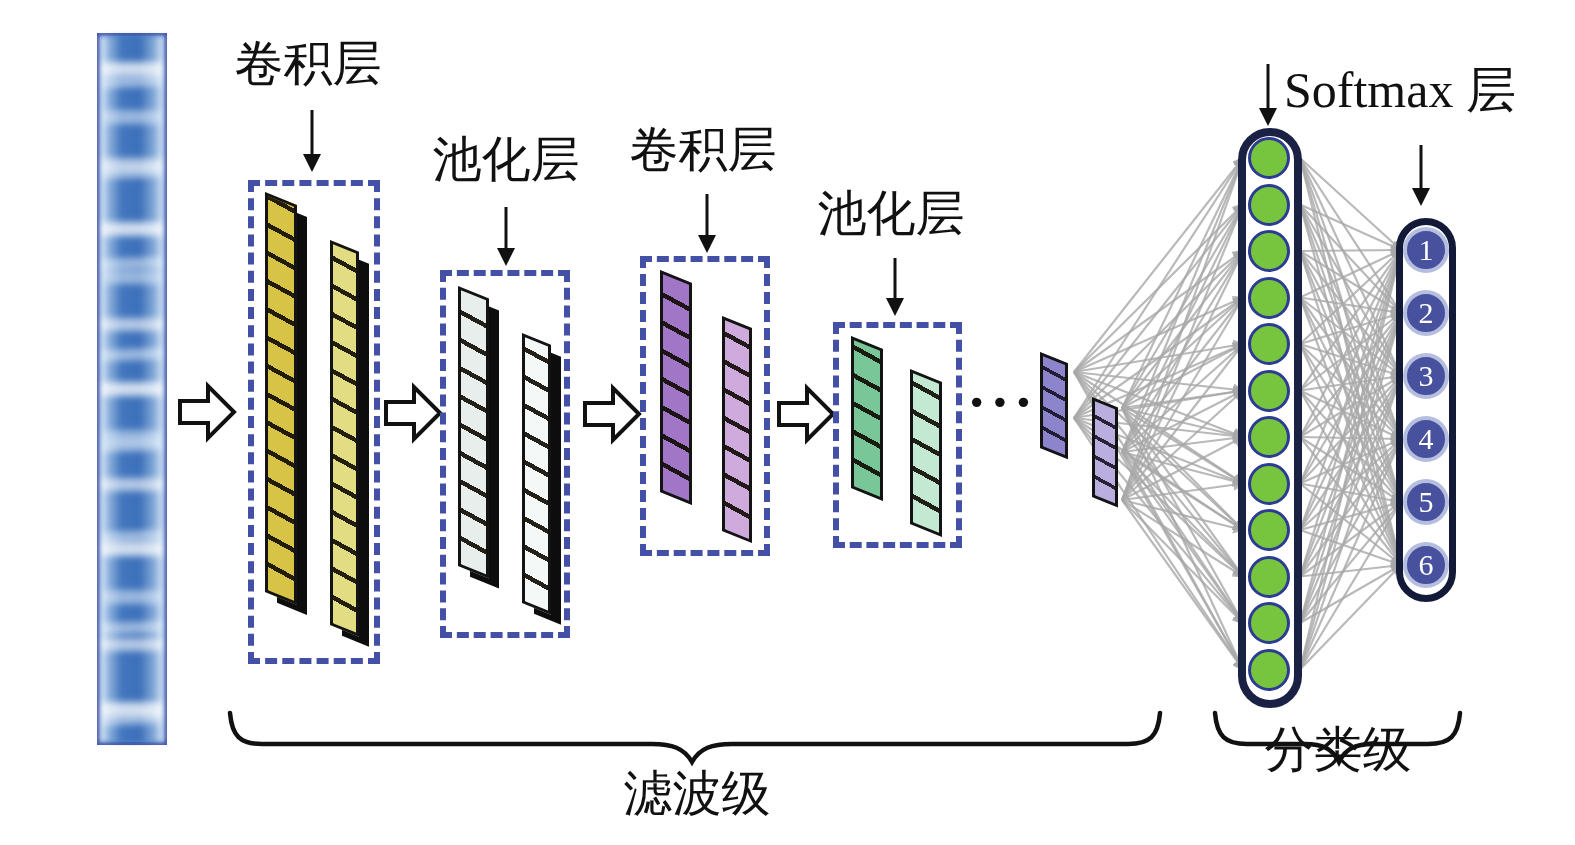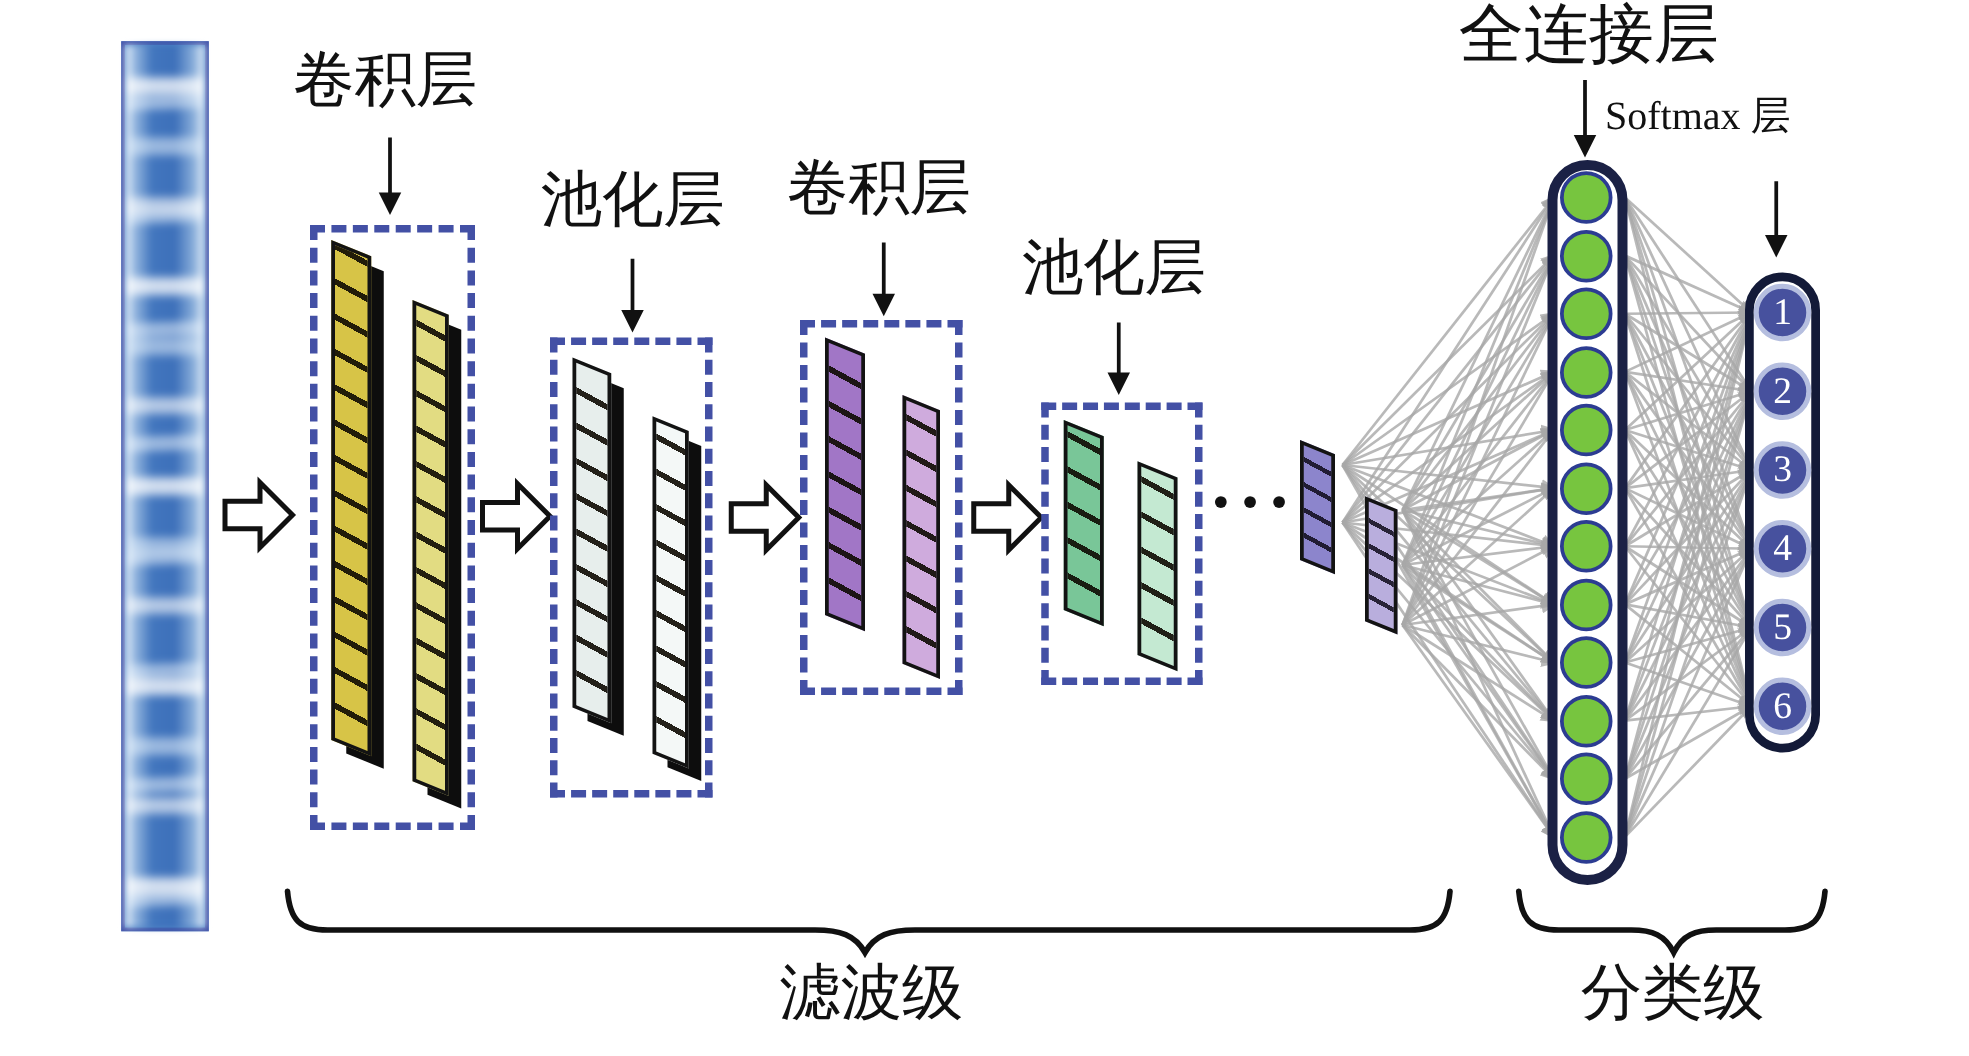--- a/index.html
+++ b/index.html
@@ -99,24 +99,24 @@
   .lbl {
     position:absolute; z-index:5; color:#111111;
     text-align:center; white-space:nowrap;
     font-size:49px; line-height:1.05;
   }
   .lbl-conv1   { left:208px;  top:38px;  width:200px; }
   .lbl-pool1   { left:406px;  top:134px; width:200px; }
   .lbl-conv2   { left:603px;  top:124px; width:200px; }
   .lbl-pool2   { left:791px;  top:188px; width:200px; }
   .lbl-fc      { left:1140px; top:2px;   width:262px; font-size:52px; }
-  .lbl-softmax { left:1284px; top:76px;  width:280px; font-size:32px; text-align:left; }
+  .lbl-softmax { left:1284px; top:64px;  width:280px; font-size:50px; text-align:left; }
   .lbl-input   { left:16px;   top:768px; width:282px; }
   .lbl-filter  { left:577px;  top:768px; width:240px; }
-  .lbl-classify{ left:1218px; top:768px; width:240px; }
+  .lbl-classify{ left:1218px; top:724px; width:240px; }
   .ellipsis {
     position:absolute; left:962px; top:368px; width:80px; z-index:3;
     font-size:58px; font-weight:bold; letter-spacing:4px; color:#111;
     text-align:center;
   }
 </style>
 </head>
 <body>
 
 <div class="canvas">
@@ -345,18 +345,17 @@
       <div class="out-neuron" style="top: 128px;">3</div>
       <div class="out-neuron" style="top: 191px;">4</div>
       <div class="out-neuron" style="top: 254px;">5</div>
       <div class="out-neuron" style="top: 317px;">6</div>
     </div>
 
   <div class="lbl lbl-conv1">卷积层</div>
   <div class="lbl lbl-pool1">池化层</div>
   <div class="lbl lbl-conv2">卷积层</div>
   <div class="lbl lbl-pool2">池化层</div>
-  <div class="lbl lbl-fc">全连接层</div>
   <div class="lbl lbl-softmax">Softmax 层</div>
   <div class="lbl lbl-filter">滤波级</div>
   <div class="lbl lbl-classify">分类级</div>
 
 </div>
 
 </body></html>

